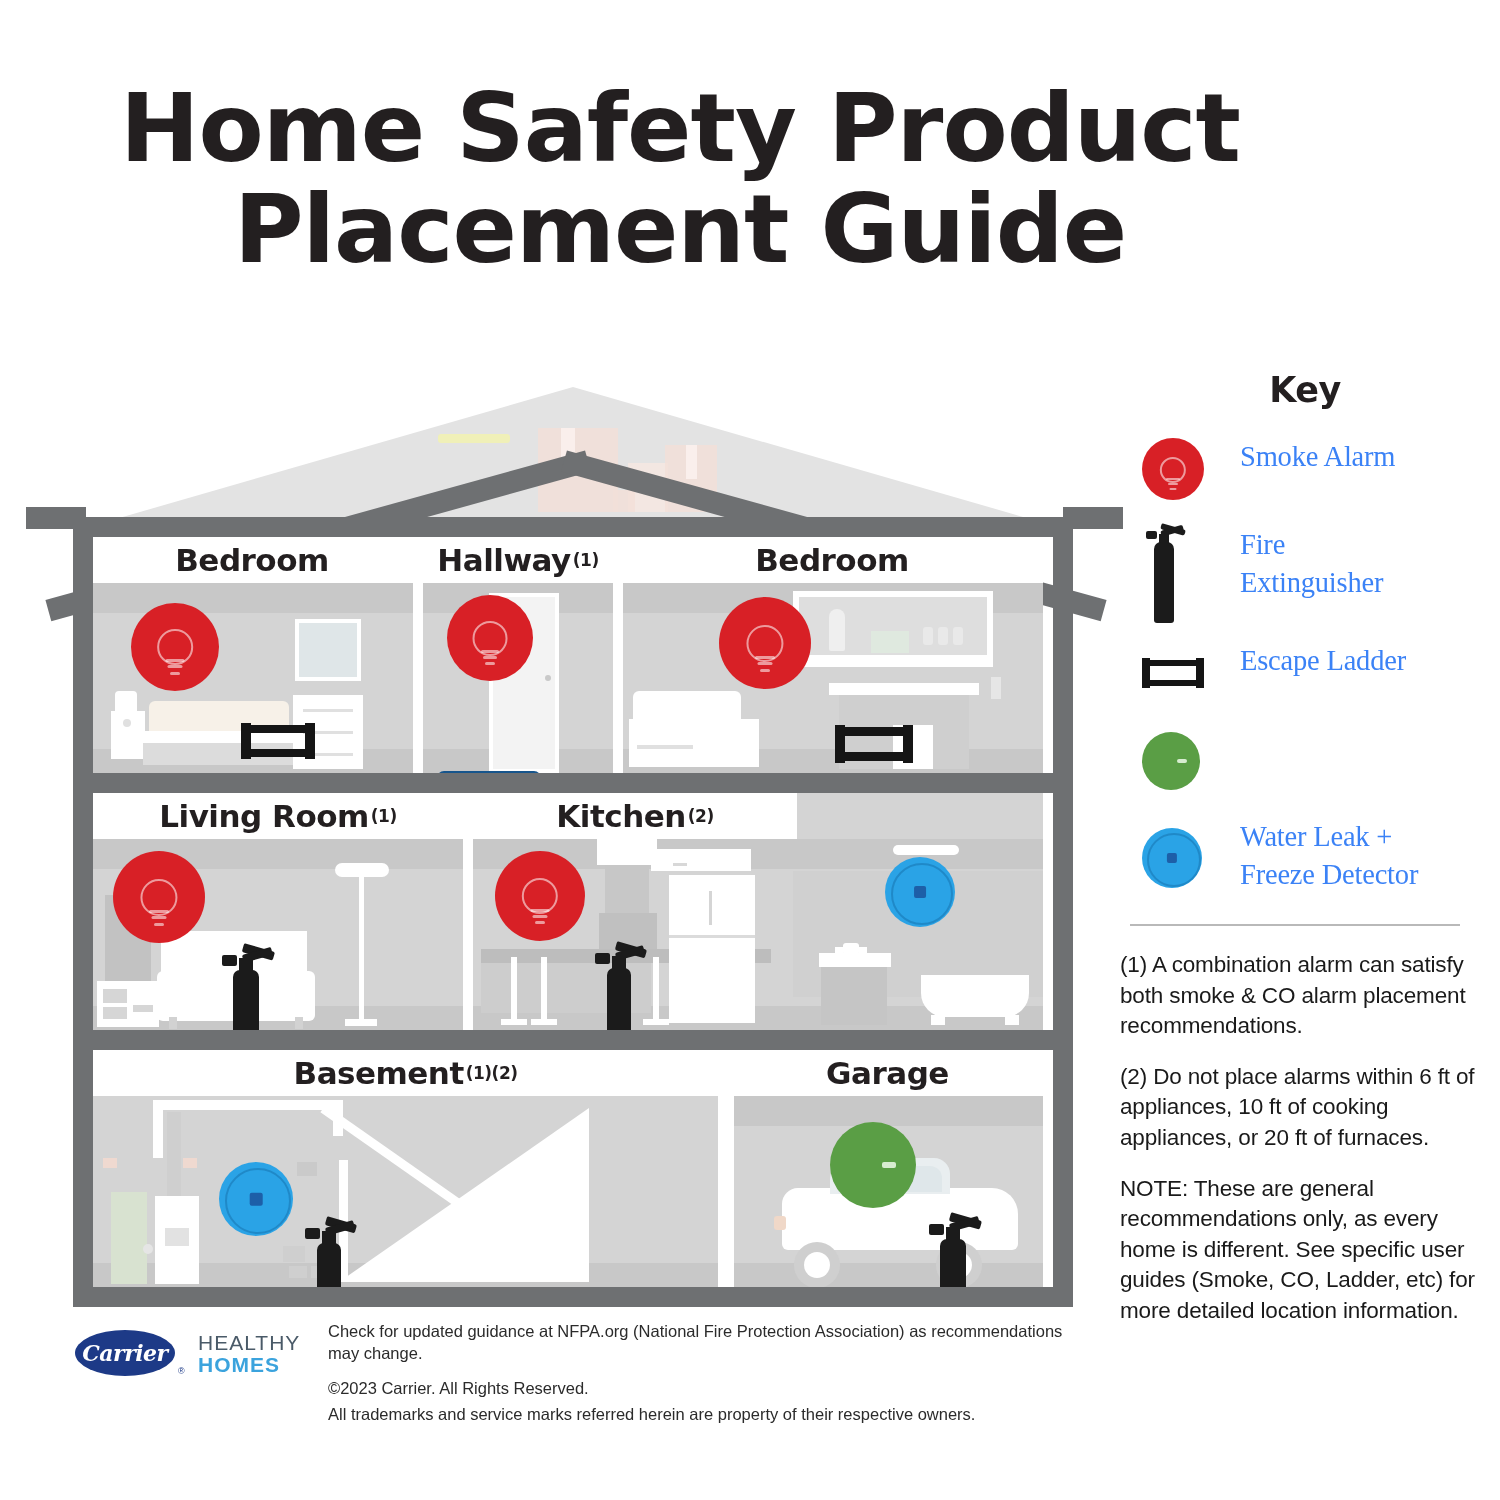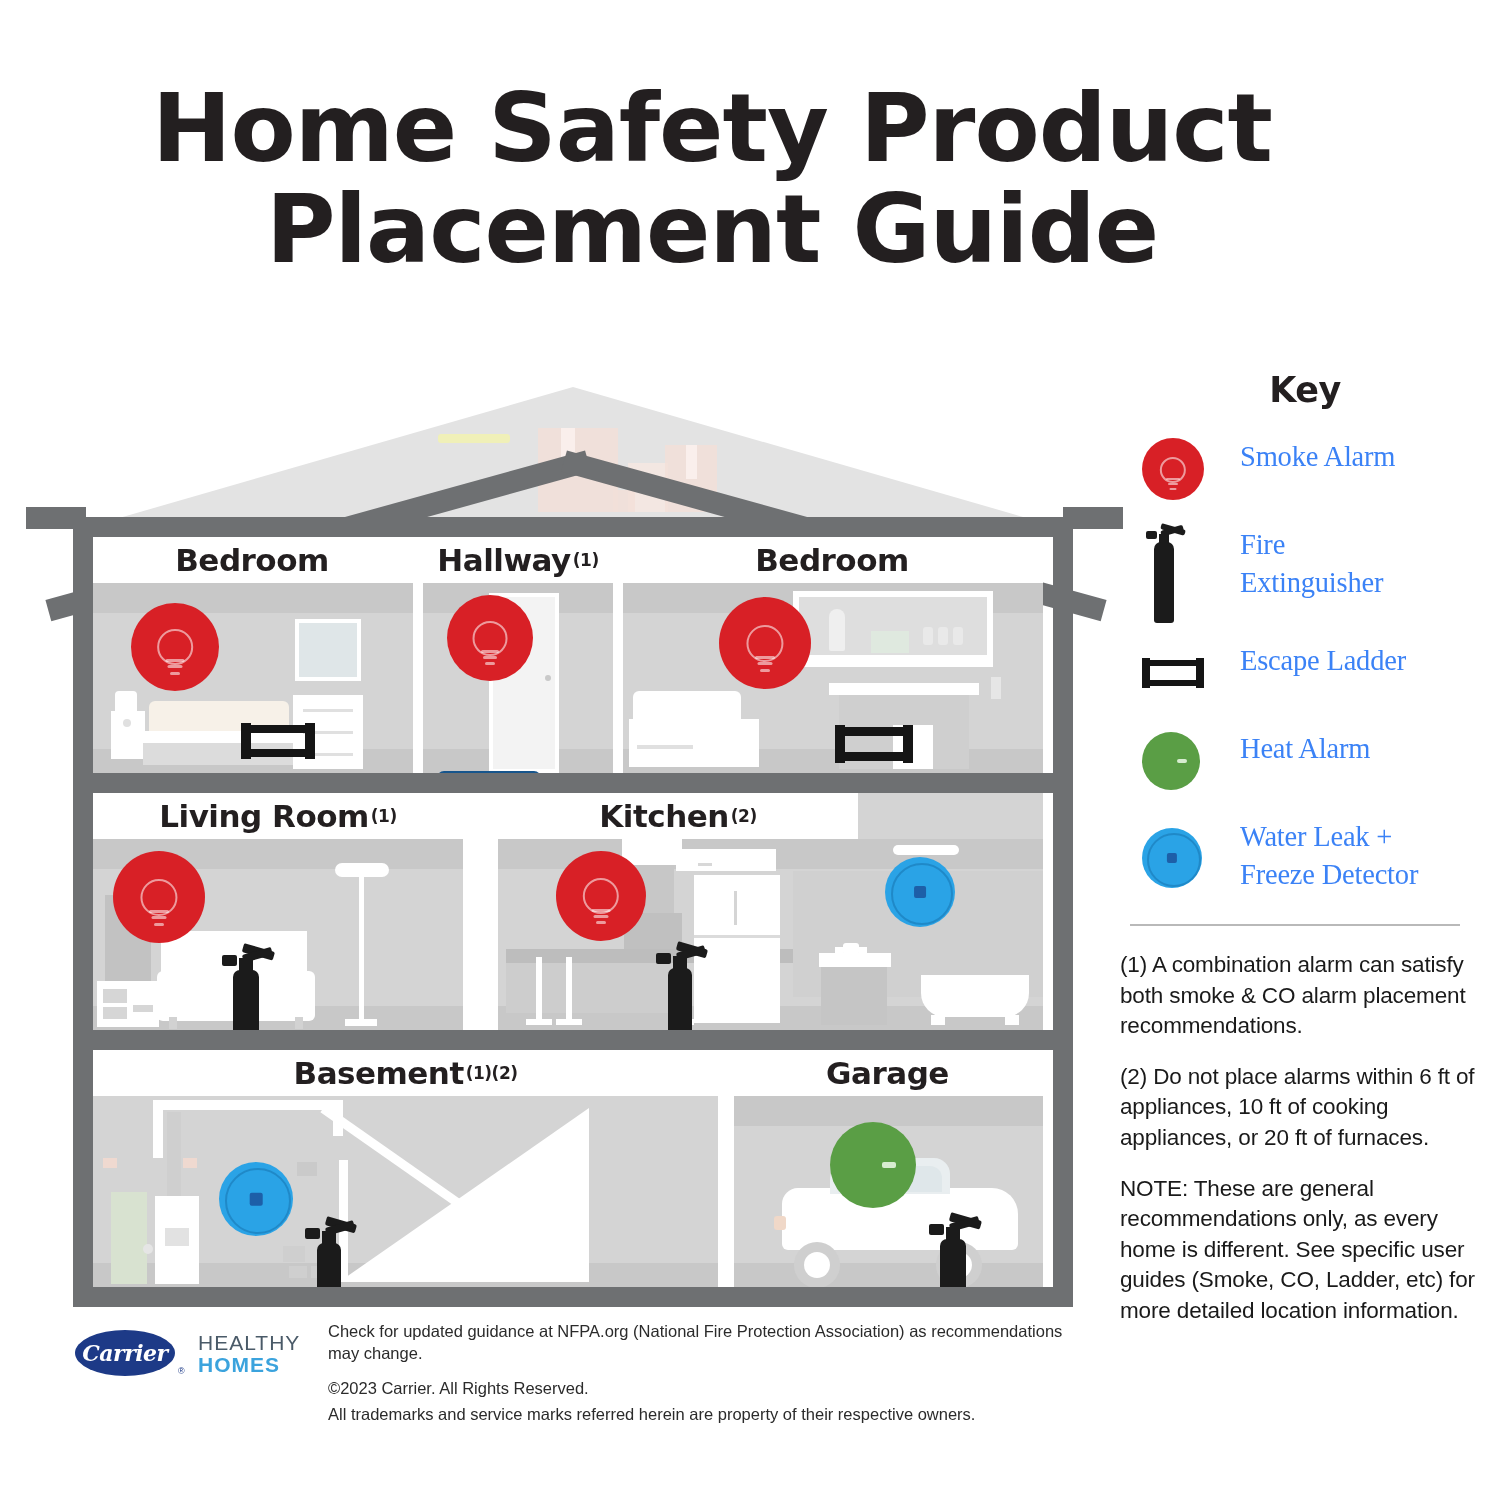--- a/index.html
+++ b/index.html
@@ -16,21 +16,20 @@
   #title{
     position:absolute;left:0;top:78px;width:1360px;
     text-align:center;
     font-family:"DejaVu Sans", sans-serif;
     font-weight:bold;
     font-size:95px;
     line-height:1.06;
     letter-spacing:-1px;
     color:#231f20;
     white-space:pre-line;
-    margin-left:32px;
   }
 
   
   #house{position:absolute;left:18px;top:360px;width:1110px;height:950px;}
 
   .roof{position:absolute;left:0;top:0;width:1110px;height:175px;}
 
   .attic-fill{
     position:absolute;left:70px;top:27px;width:970px;height:140px;
     background:#e3e3e3;
@@ -326,21 +325,21 @@
     <div class="dev ext" style="left:124px;top:52px;width:58px;height:152px;">
       <div class="horn"></div>
         <div class="horn2"></div>
         <div class="pin"></div>
       <div class="neck"></div>
         <div class="body"></div>
     </div>
 
   </div>
 
-  <div class="room" style="left:480px;top:433px;width:324px;height:237px;padding-left:36px;">
+  <div class="room" style="left:455px;top:433px;width:324px;height:237px;">
     <div class="room-label">
       <span>Kitchen</span>
         <sup>(2)</sup>
     </div>
     <div class="scene">
       <div class="wallband"></div>
       <div class="floorband"></div>
       <div class="fw" style="left:124px;top:0px;width:60px;height:26px;"></div>
       <div class="fd" style="left:132px;top:26px;width:44px;height:48px;background:#c7c7c7;"></div>
       <div class="fw" style="left:178px;top:10px;width:100px;height:22px;"></div>
@@ -495,21 +494,20 @@
       <div class="rung t"></div>
         <div class="rung b"></div>
     </div>
     <div class="key-txt">Escape Ladder</div>
   </div>
 
   <div class="key-row">
     <div class="key-ico dev heat" style="position:absolute;width:58px;height:58px;">
       <div class="chip"></div>
     </div>
-    <div class="key-txt">Heat Alarm</div>
   </div>
 
   <div class="key-row" style="min-height:80px;">
     <div class="key-ico dev water" style="position:absolute;width:60px;height:60px;">
       <div class="sq"></div>
     </div>
     <div class="key-txt">Water Leak +
 Freeze Detector</div>
   </div>
 

